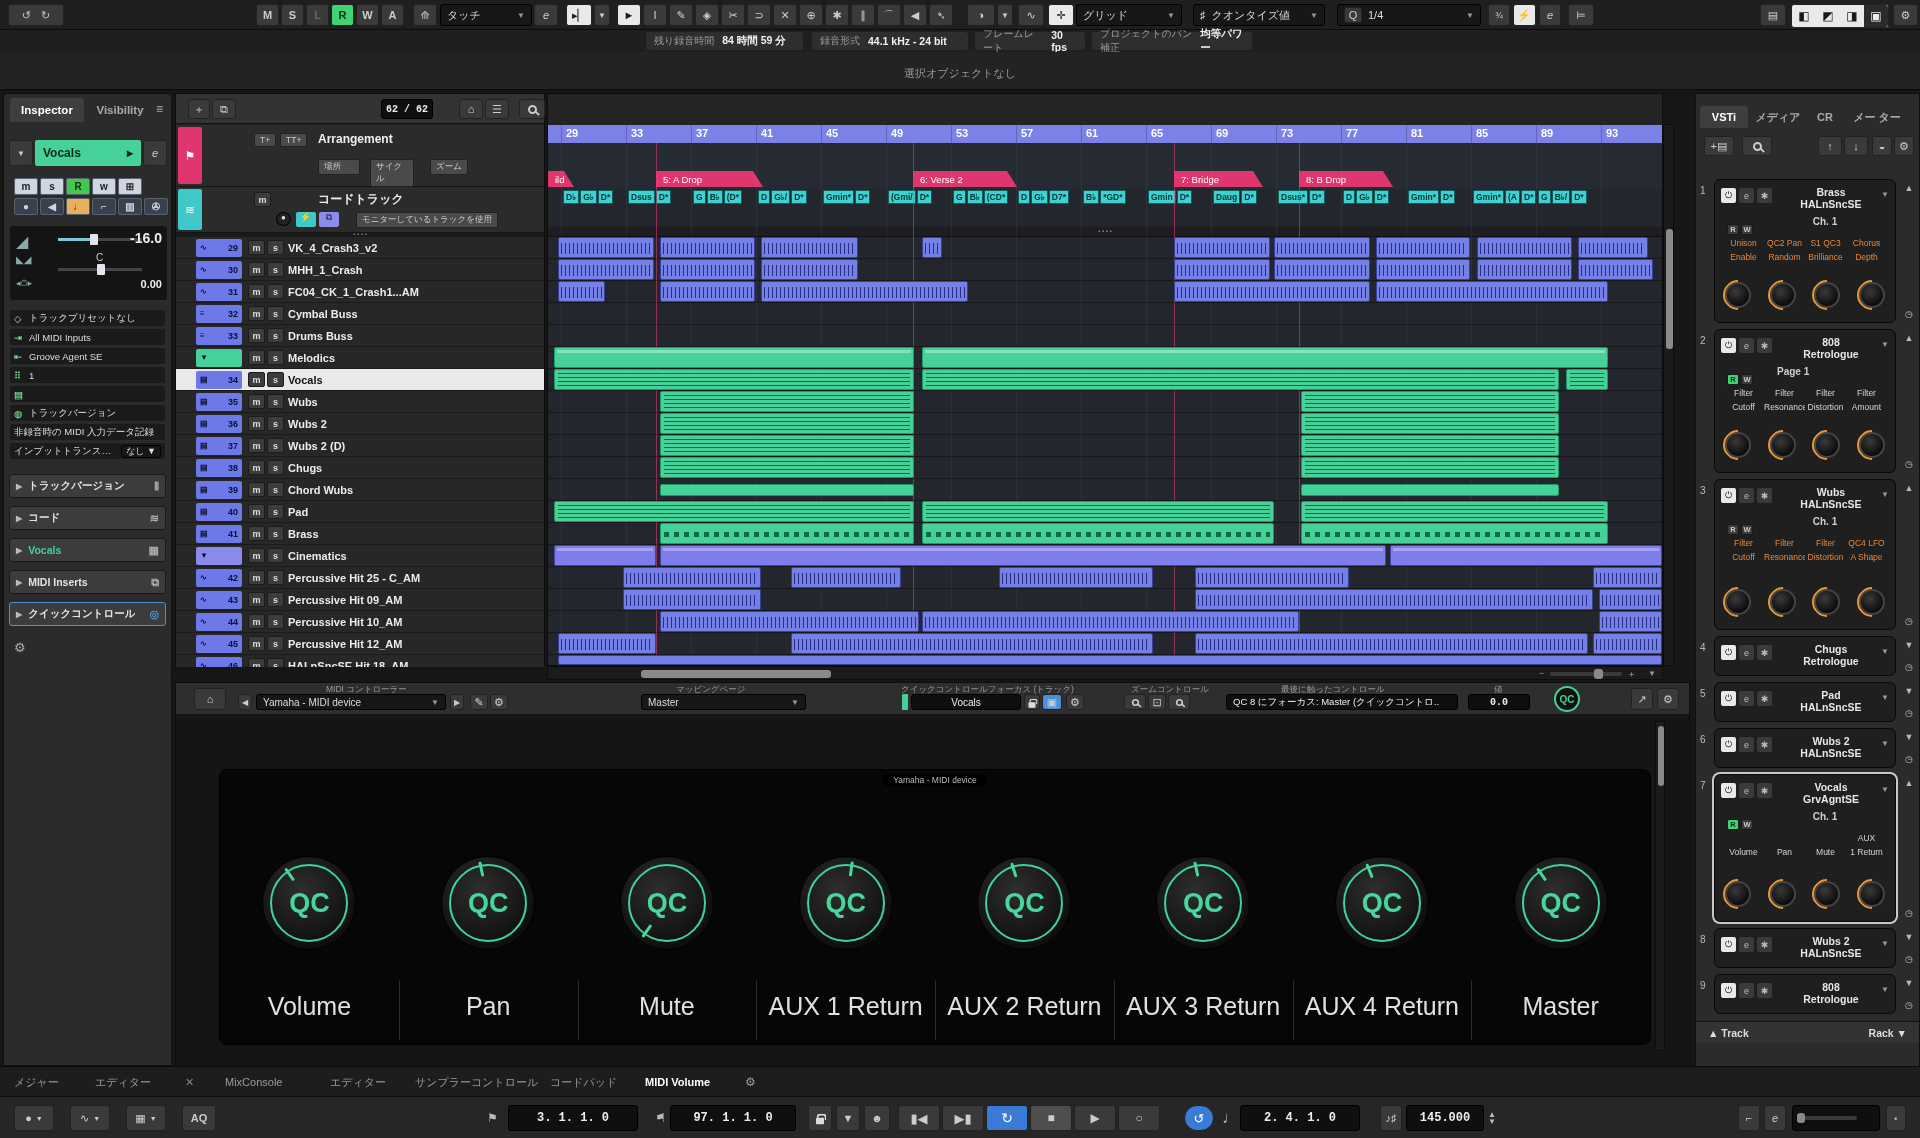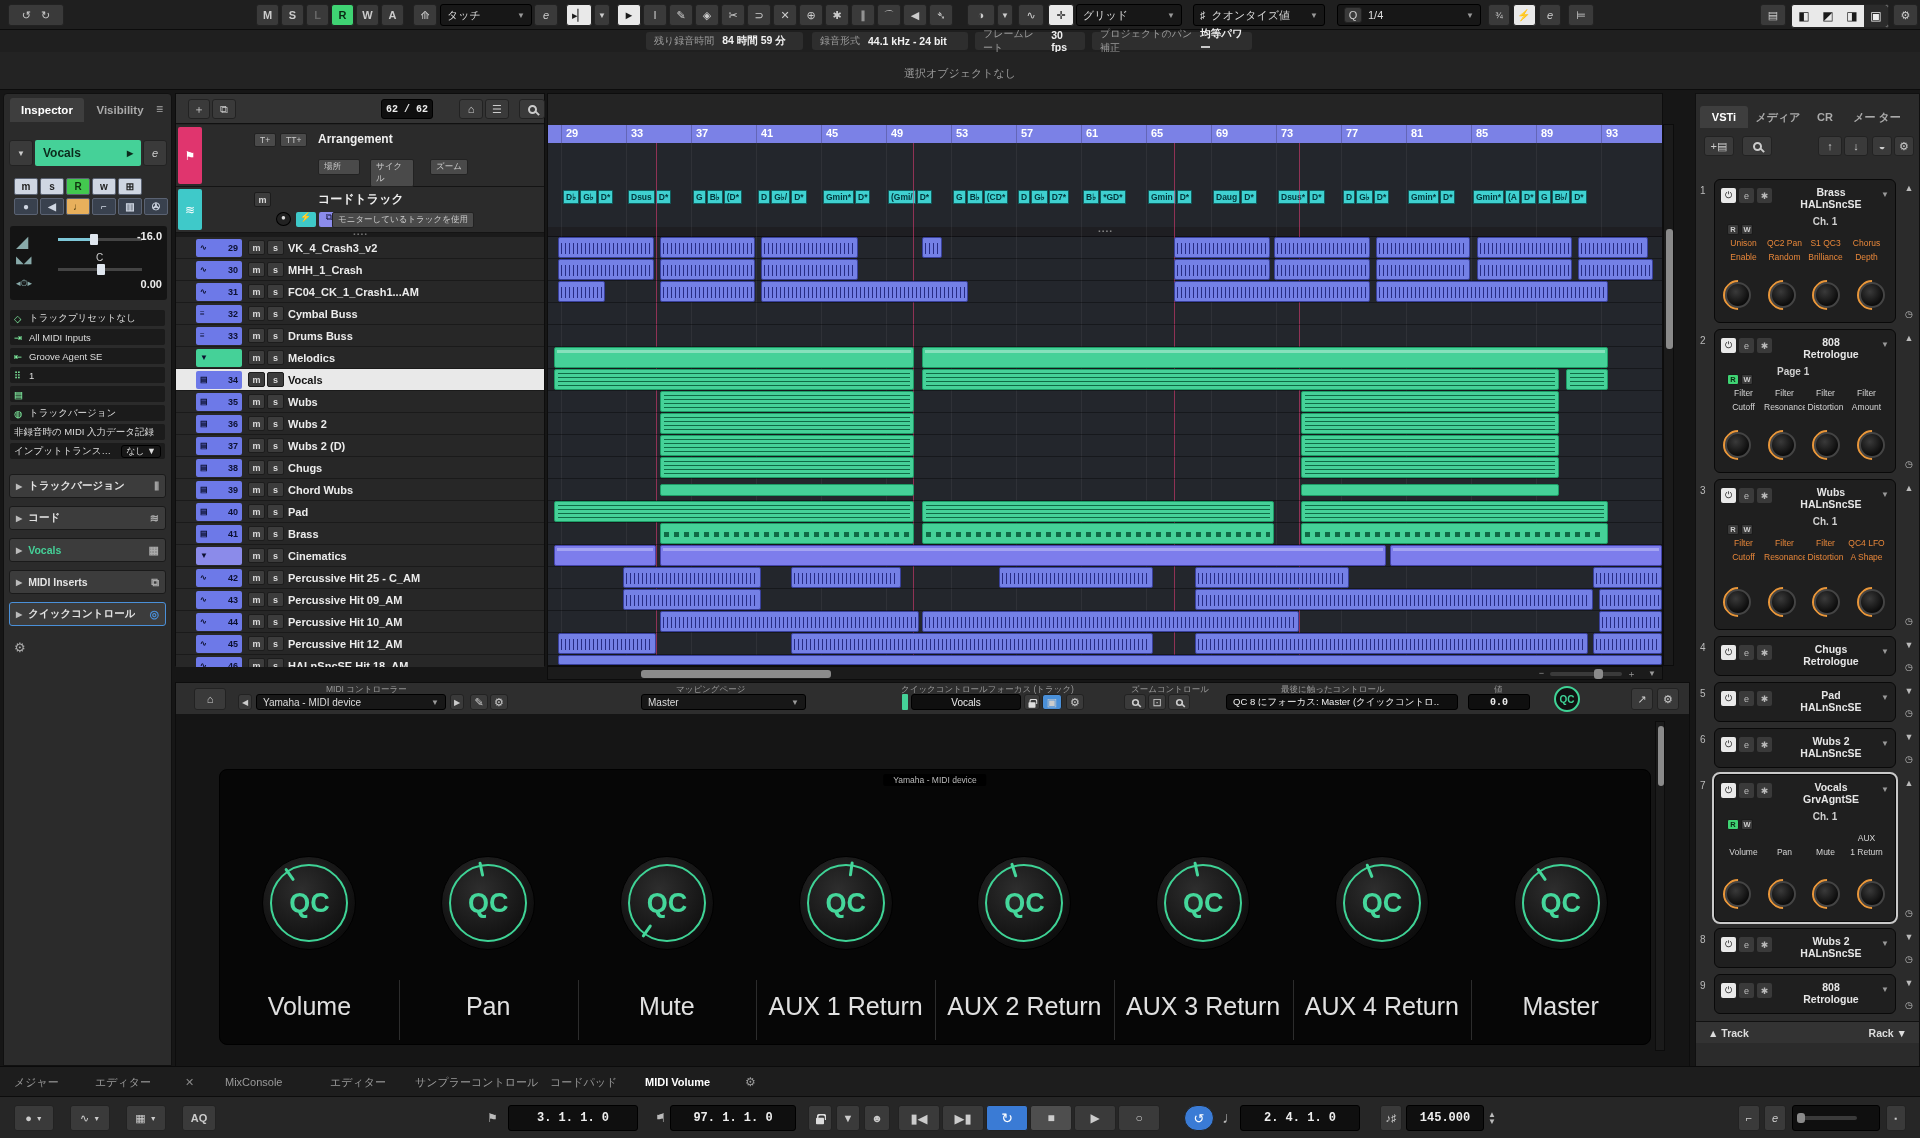--- a/index.html
+++ b/index.html
@@ -284,21 +284,21 @@
     <div class="mini dark">⌐</div>
     <div class="mini dark">▥</div>
     <div class="mini dark">✇</div>
   </div>
   <div class="abs" style="left:6px;top:132px;width:157px;height:74px;background:#141414;border-radius:3px">
     <span class="abs" style="left:6px;top:6px;color:#8aa">◢</span>
     <div class="abs" style="left:48px;top:12px;width:84px;height:3px;background:#444">
       <div style="width:40%;height:100%;background:#7ec8d8"></div>
       <div style="position:absolute;left:38%;top:-4px;width:8px;height:11px;background:#dfe6ee;border-radius:1px"></div>
     </div>
-    <span class="abs" style="right:5px;top:4px;font-size:11px;font-weight:bold;color:#eee">-16.0</span>
+    <span class="abs" style="right:5px;top:4px;font-size:14px;font-weight:bold;color:#eee">-16.0</span>
     <span class="abs" style="left:6px;top:28px;color:#8aa;font-size:10px">◣◢</span>
     <span class="abs" style="left:86px;top:26px;font-size:10px;color:#ccc">C</span>
     <div class="abs" style="left:48px;top:42px;width:84px;height:3px;background:#444">
       <div style="position:absolute;left:46%;top:-4px;width:8px;height:11px;background:#dfe6ee;border-radius:1px"></div>
     </div>
     <span class="abs" style="left:6px;top:52px;color:#8aa;font-size:9px">◂⏱▸</span>
     <span class="abs" style="right:5px;top:52px;font-size:11px;font-weight:bold;color:#eee">0.00</span>
   </div>
   <div id="insprows">
       <div class="irow" style="top: 216px;">
@@ -385,21 +385,21 @@
     <span class="chip2 abs" style="left:194px;top:34px;width:44px">サイクル</span>
     <span class="chip2 abs" style="left:254px;top:34px;width:38px">ズーム</span>
   </div>
   <div class="sprow" style="top:93px;height:46px">
     <div class="cstrip" style="background:#3fc9c9">≋</div>
     <span class="msb" style="left:78px;top:5px;position:absolute">m</span>
     <span class="abs" style="left:142px;top:4px;font-size:12px;font-weight:bold;color:#efefef">コードトラック</span>
     <span class="abs" style="left:100px;top:25px;width:15px;height:14px;background:#222;border-radius:50%;border:1px solid #000;color:#ddd;font-size:8px;text-align:center">●</span>
     <span class="abs" style="left:120px;top:25px;width:20px;height:15px;background:#3fc9c9;border-radius:2px;color:#064;font-size:9px;text-align:center">⚡</span>
     <span class="abs" style="left:143px;top:25px;width:20px;height:15px;background:#8b8bea;border-radius:2px;color:#113;font-size:9px;text-align:center">⧉</span>
-    <span class="chip2 abs" style="left:156px;top:25px;max-width:168px;white-space:nowrap;overflow:hidden;text-overflow:ellipsis;display:block">モニターしているトラックを使用</span>
+    <span class="chip2 abs" style="left:180px;top:25px;max-width:168px;white-space:nowrap;overflow:hidden;text-overflow:ellipsis;display:block">モニターしているトラックを使用</span>
   </div>
   <div class="abs" style="top:139px;left:0;width:100%;height:4px;background:#1a1a1a;text-align:center;font-size:6px;color:#777;line-height:3px">▪ ▪ ▪ ▪</div>
   <div id="tlrows" class="abs" style="top:143px;left:0;width:100%;height:430px;overflow:hidden">
       <div class="trow" style="top: 0px;">
         <div class="tchip">
           <div style="font-size: 8px;">∿</div>
           <div>29</div>
         </div>
         <div class="msb" style="left: 72px; position: absolute;">m</div>
         <div class="msb" style="left: 91px; position: absolute;">s</div>
@@ -610,20 +610,27 @@
       <div class="rnum" style="left: 798px;">77</div>
       <div class="rtick" style="left: 858px;"></div>
       <div class="rnum" style="left: 863px;">81</div>
       <div class="rtick" style="left: 923px;"></div>
       <div class="rnum" style="left: 928px;">85</div>
       <div class="rtick" style="left: 988px;"></div>
       <div class="rnum" style="left: 993px;">89</div>
       <div class="rtick" style="left: 1053px;"></div>
       <div class="rnum" style="left: 1058px;">93</div>
     </div>
+  <div id="arrlane">
+      <div class="marker" style="left: 0px; width: 26px;">ild</div>
+      <div class="marker" style="left: 108px; width: 107px;">5: A Drop</div>
+      <div class="marker" style="left: 365px; width: 104px;">6: Verse 2</div>
+      <div class="marker" style="left: 626px; width: 89px;">7: Bridge</div>
+      <div class="marker" style="left: 751px; width: 94px;">8: B Drop</div>
+    </div>
   <div class="chordlane">
       <div class="cgroup" style="left: 15px;">
         <span class="cbox">D♭</span>
         <span class="cbox">G♭</span>
         <span class="cbox">D*</span>
       </div>
       <div class="cgroup" style="left: 80px;">
         <span class="cbox">Dsus</span>
         <span class="cbox">D*</span>
       </div>

